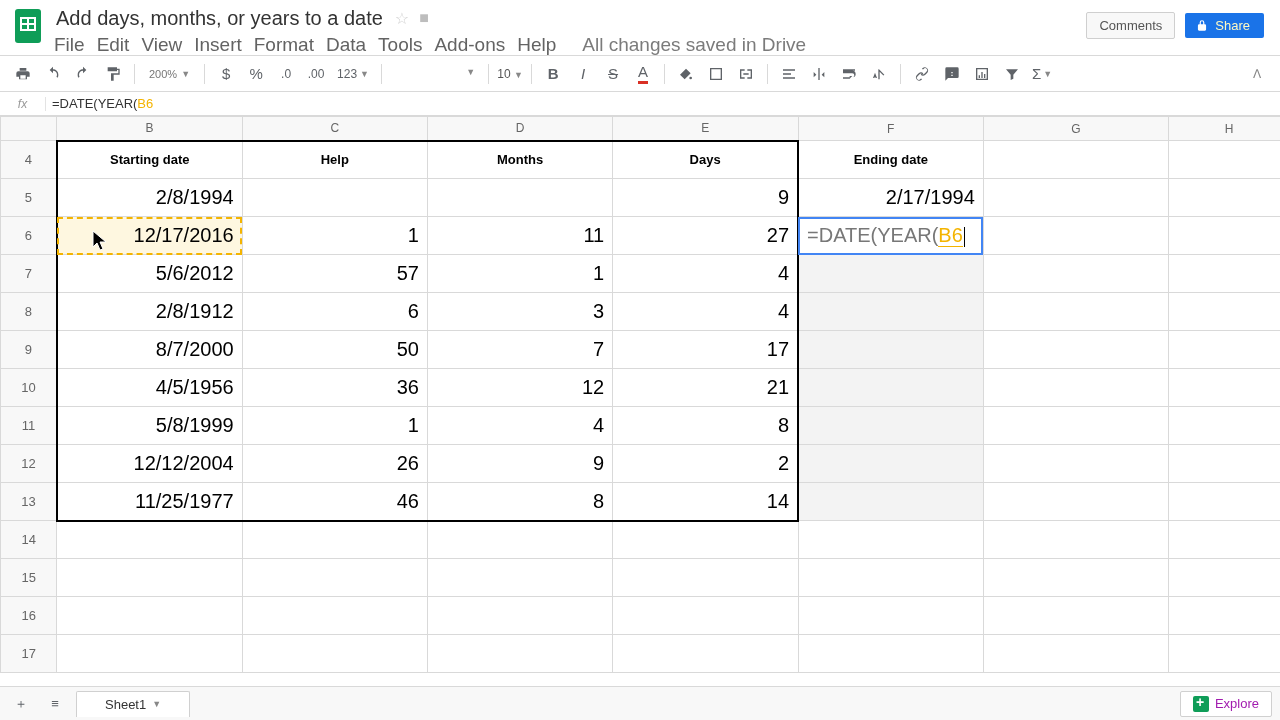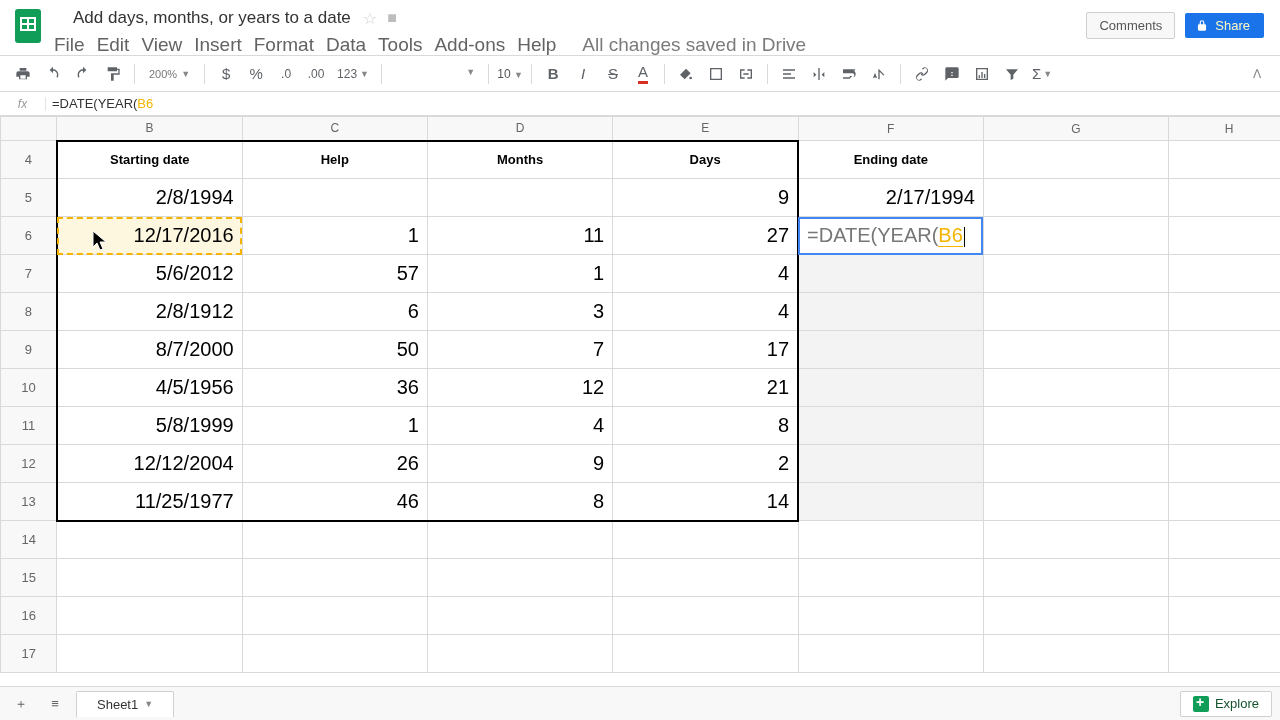--- a/index.html
+++ b/index.html
@@ -11,21 +11,21 @@
   .app-icon .sq { width: 26px; height: 34px; background: #0f9d58; border-radius: 3px; position: relative; }
   .app-icon .sq::after { content:""; position:absolute; left:5px; top:8px; width:16px; height:18px; background:
     linear-gradient(#fff,#fff) 0 0/16px 2px no-repeat,
     linear-gradient(#fff,#fff) 0 6px/16px 2px no-repeat,
     linear-gradient(#fff,#fff) 0 12px/16px 2px no-repeat,
     linear-gradient(#fff,#fff) 0 0/2px 14px no-repeat,
     linear-gradient(#fff,#fff) 7px 0/2px 14px no-repeat,
     linear-gradient(#fff,#fff) 14px 0/2px 14px no-repeat; }
   .title-area { flex: 1; }
   .doc-title-row { display: flex; align-items: center; gap: 10px; height: 24px; }
-  .doc-title { font-size: 17px; color: #333; padding: 0 2px; margin-left: 17px; }
+  .doc-title { font-size: 20px; color: #333; padding: 0 2px; }
   .star { color: #d0d0d0; font-size: 16px; }
   .folder { color: #bdbdbd; font-size: 16px; }
   .menus { display: flex; gap: 12px; margin-top: 4px; align-items: center; font-size: 19px; color: #636363; }
   .menus span { cursor: pointer; }
   .save-status { color: #7b7b7b; margin-left: 14px; }
   .title-right { display: flex; align-items: center; gap: 10px; padding-top: 6px; padding-right: 8px; }
   .comments-btn { border:1px solid #cfcfcf; background:#f8f8f8; color:#555; font-size:13px; padding:5px 12px; border-radius:2px; cursor:pointer; }
   .share-btn { background:#1a73e8; color:#fef9c3; font-size:13px; padding:5px 14px 5px 10px; border-radius:2px; border:none; cursor:pointer; display:flex; align-items:center; gap:6px; }
   .share-btn svg { width:14px; height:14px; fill:#fff; }
 
@@ -76,22 +76,22 @@
 
   
   td.greyed { background:#f3f3f3 !important;}
 
   
   .cursor { position:absolute; pointer-events:none; z-index:30;}
 
   
   .sheetbar { position:absolute; left:0; right:0; bottom:0; height:34px; border-top:1px solid #d9d9d9; background:#f8f8f8; display:flex; align-items:center; padding:0 8px; gap:8px; font-size:13px;}
   .sheetbar .btn { width:26px; height:26px; display:flex; align-items:center; justify-content:center; color:#5f6368; cursor:pointer;}
-  .sheet-tab { background:#fff; border:1px solid #d0d0d0; border-bottom:none; padding:5px 20px; border-radius:2px 2px 0 0; display:flex; align-items:center; gap:6px; color:#333;}
-  .explore { margin-left:auto; display:flex; align-items:center; gap:6px; background:#fff; border:1px solid #d0d0d0; padding:4px 12px; border-radius:2px; color:#14532d;}
+  .sheet-tab { background:#fff; border:1px solid #d0d0d0; border-bottom:none; padding:5px 28px; border-radius:2px 2px 0 0; display:flex; align-items:center; gap:6px; color:#333;}
+  .explore { margin-left:auto; display:flex; align-items:center; gap:6px; background:#fff; border:1px solid #d0d0d0; padding:4px 12px; border-radius:2px; color:#a21caf;}
   .explore .dot { width:16px; height:16px; background:#0f9d58; border-radius:2px; position:relative;}
   .explore .dot::after{content:"+"; color:#fff; position:absolute; left:3px; top:-2px; font-size:14px; font-weight:bold;}
 </style>
 </head>
 <body>
 
 <div class="titlebar">
   <div class="app-icon">
       <div class="sq"></div>
     </div>

